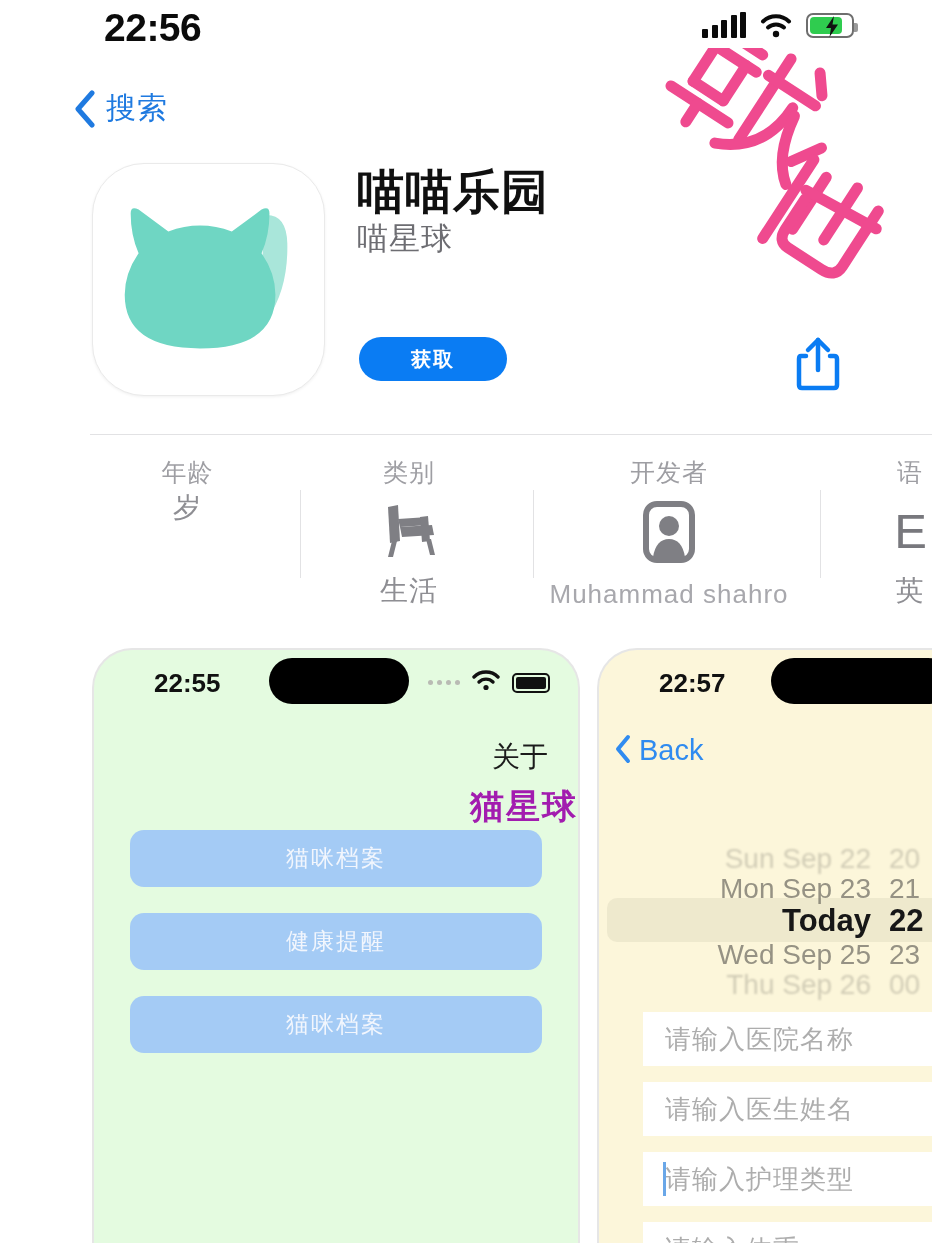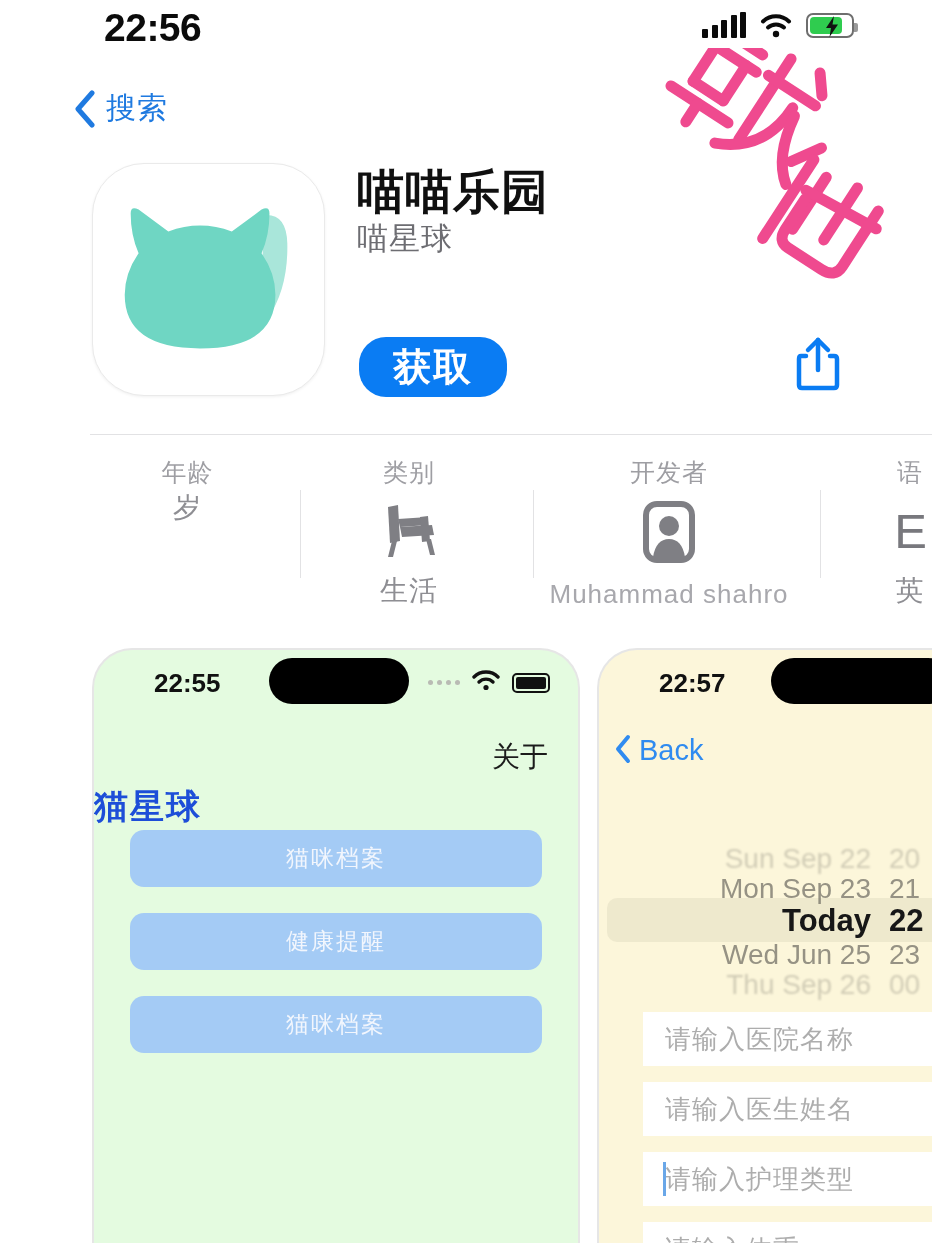--- a/index.html
+++ b/index.html
@@ -69,23 +69,23 @@
   .apptitle {
     position: absolute; left: 357px; top: 161px;
     font-size: 47px; font-weight: 700; color: #101010; letter-spacing: 1px;
   }
   .appsub {
     position: absolute; left: 357px; top: 218px;
     font-size: 31px; color: #6d6d72; letter-spacing: 1px;
   }
   .getbtn {
     position: absolute; left: 359px; top: 337px;
-    width: 148px; height: 60px; border-radius: 27px;
+    width: 148px; height: 44px; border-radius: 27px;
     background: #0a7cf3; border: none;
-    color: #fff; font-size: 38px; font-weight: 700; letter-spacing: 2px;
+    color: #fff; font-size: 20px; font-weight: 700; letter-spacing: 2px;
     font-family: Liberation Mono, monospace;
     cursor: pointer;
   }
   .sharebtn {
     position: absolute; left: 795px; top: 336px;
     width: 46px; height: 56px; cursor: pointer;
   }
 
   
   .divider {
@@ -148,21 +148,21 @@
     width: 38px; height: 20px; border: 2px solid #111; border-radius: 5px; position: relative;
   }
   .mini-batt .f { position: absolute; inset: 2px; background: #111; border-radius: 2px; }
 
   .shot-left .topbar { position: relative; height: 72px; margin-left: 16px; }
   .shot-left .about {
     position: absolute; right: 30px; top: 18px; font-size: 28px; color: #1b1b1b;
     cursor: pointer;
   }
   .shot-left .screentitle {
-    text-align: left; font-size: 34px; font-weight: 700; color: #1d4ed8;
+    text-align: right; font-size: 34px; font-weight: 700; color: #a21caf;
     letter-spacing: 2px; margin-top: -8px;
   }
   .bluebtns { padding: 0 36px; display: flex; flex-direction: column; gap: 26px; }
   .bluebtn {
     height: 57px; border-radius: 14px; background: #a4cbf5;
     display: flex; align-items: center; justify-content: center;
     color: #f2f6fd; font-size: 23px; letter-spacing: 2px;
     filter: blur(0.5px); cursor: pointer;
   }
 
@@ -406,21 +406,21 @@
         </div>
         <div class="wrow r1">
           <span class="d">Mon Sep 23</span>
           <span class="t">21</span>
         </div>
         <div class="wrow r2">
           <span class="d">Today</span>
           <span class="t">22</span>
         </div>
         <div class="wrow r3">
-          <span class="d">Wed Jun 25</span>
+          <span class="d">Wed Sep 25</span>
           <span class="t">23</span>
         </div>
         <div class="wrow r4">
           <span class="d">Thu Sep 26</span>
           <span class="t">00</span>
         </div>
       </div>
 
       <div class="fields">
         <div class="field">请输入医院名称</div>

